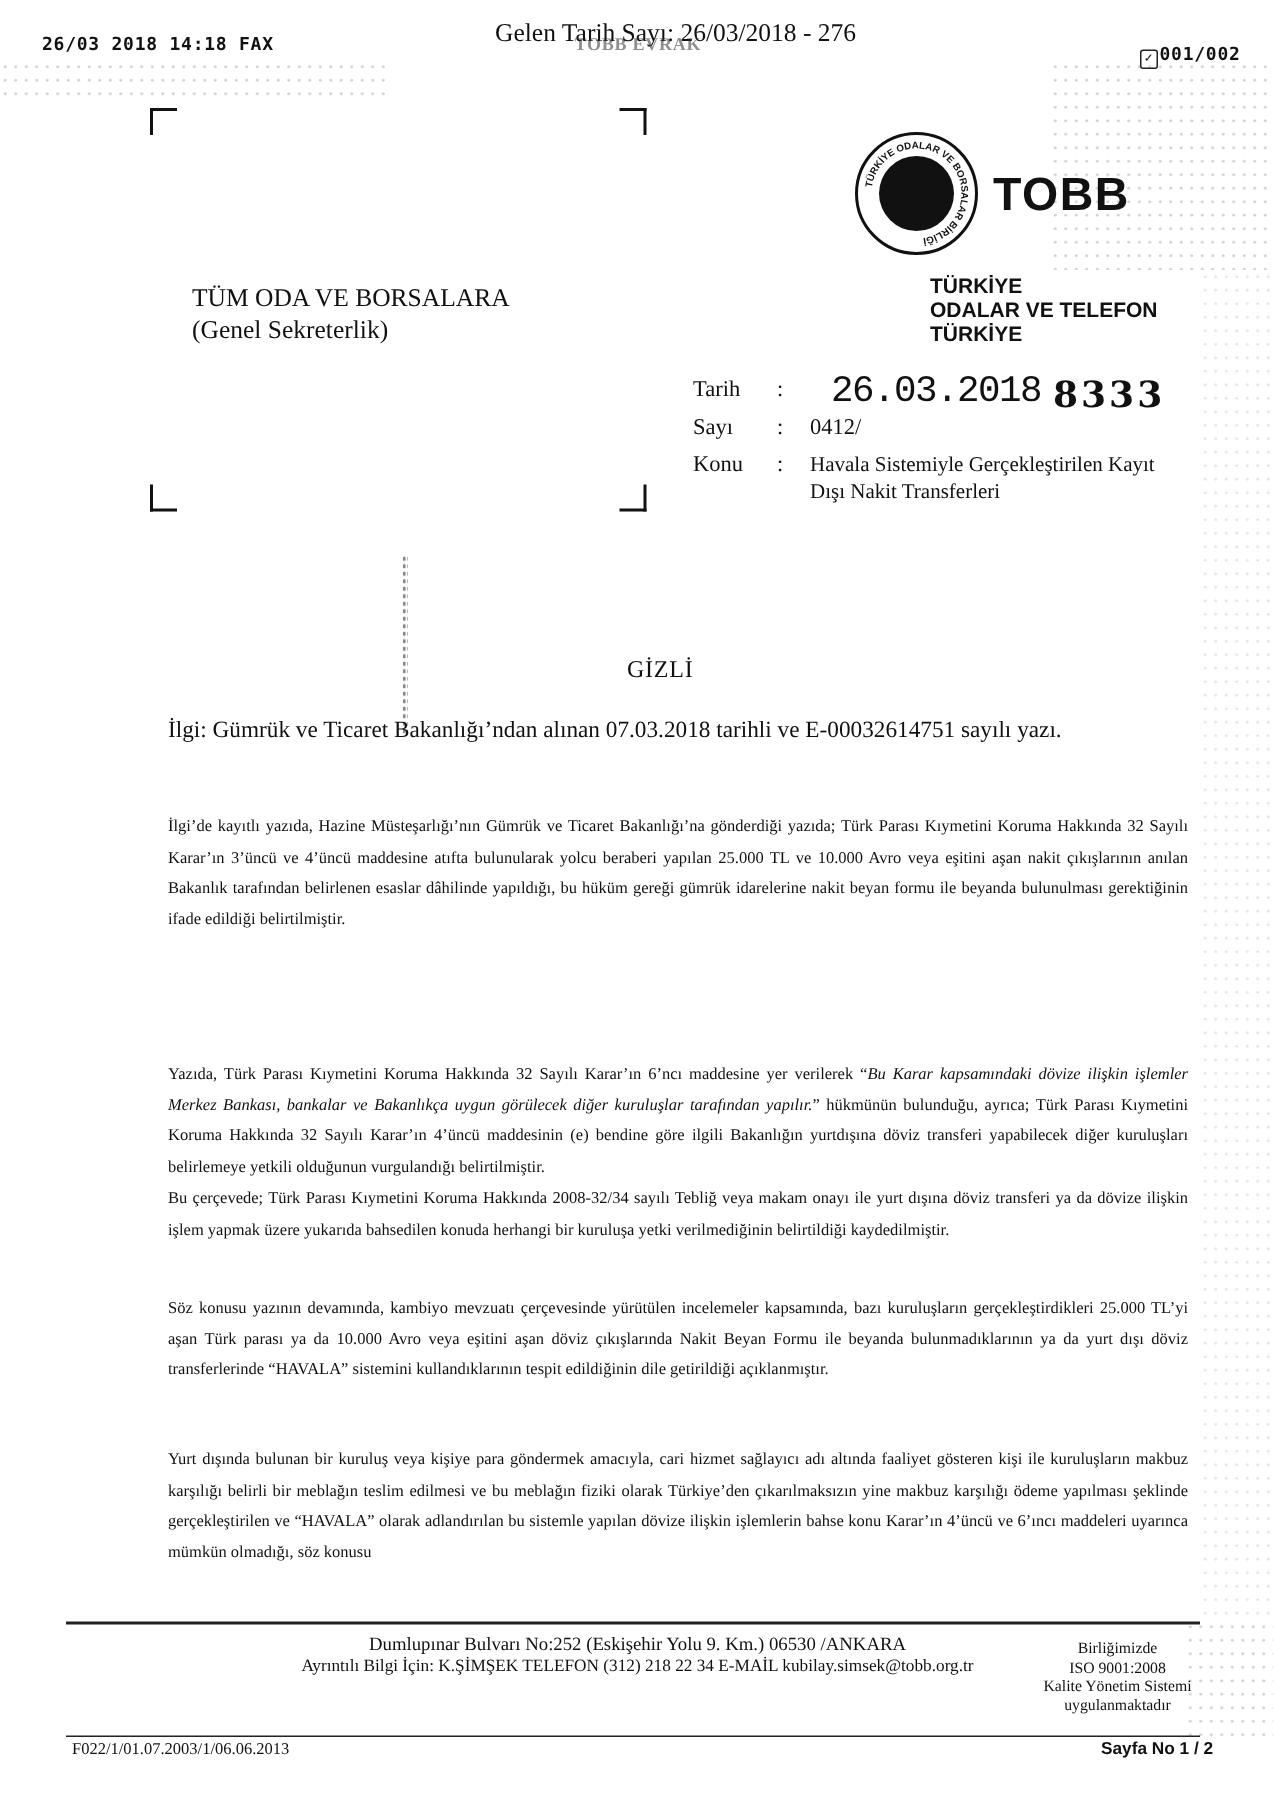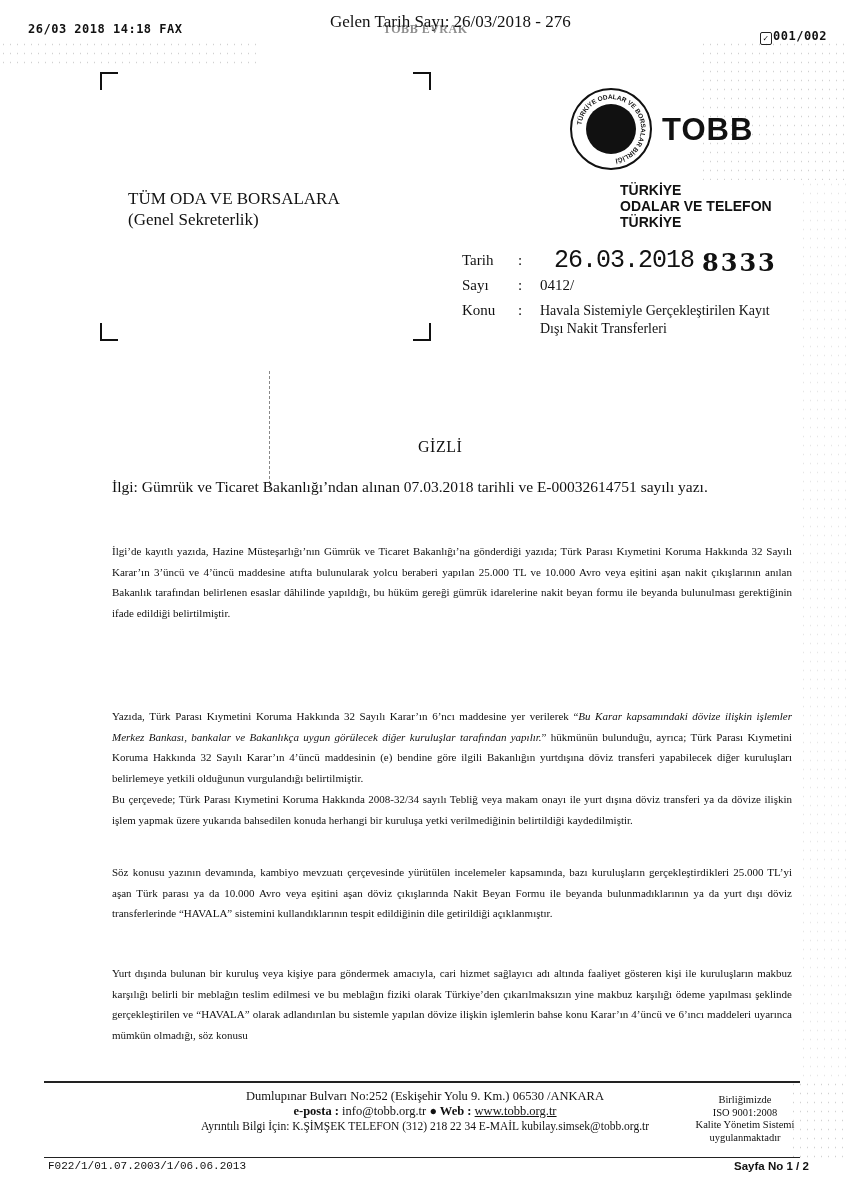--- a/index.html
+++ b/index.html
@@ -66,21 +66,21 @@
     .p5 { top: 963px; }
     .body-text i { font-style: italic; }
 
     .footer-line1 { top: 1081px; left: 44px; width: 756px; height: 0; border-top: 2px solid #222; }
     .footer-line2 { top: 1157px; left: 44px; width: 756px; height: 0; border-top: 1px solid #222; }
     .footer-addr { top: 1089px; left: 190px; width: 470px; text-align: center; font-size: 12.5px; line-height: 15px; }
     .footer-addr .b { font-weight: bold; }
     .footer-addr .small { font-size: 11.5px; }
     .footer-addr a { color: #111; text-decoration: underline; }
     .footer-iso { top: 1094px; left: 683px; width: 124px; text-align: center; font-size: 10.5px; line-height: 12.5px; }
-    .footer-code { top: 1160px; left: 48px; font-family: Liberation Mono, monospace; font-size: 11px; }
+    .footer-code { top: 1160px; left: 48px; font-family: Liberation Serif, serif; font-size: 11px; }
     .footer-page { top: 1160px; left: 734px; font-family: "Liberation Sans", "DejaVu Sans", sans-serif; font-weight: bold; font-size: 11.5px; }
 
     .noise { background-image: radial-gradient(#999 0.7px, transparent 0.8px); background-size: 7px 9px; opacity: 0.45; }
   </style>
 </head>
 <body>
 
 <div class="abs noise" style="top:40px;left:0;width:260px;height:30px;"></div>
 <div class="abs noise" style="top:40px;left:700px;width:149px;height:140px;"></div>
 <div class="abs noise" style="top:180px;left:800px;width:49px;height:900px;opacity:0.25;"></div>
@@ -156,27 +156,20 @@
 <div class="abs body-text p4">
   <p>Söz konusu yazının devamında, kambiyo mevzuatı çerçevesinde yürütülen incelemeler kapsamında, bazı kuruluşların gerçekleştirdikleri 25.000 TL’yi aşan Türk parası ya da 10.000 Avro veya eşitini aşan döviz çıkışlarında Nakit Beyan Formu ile beyanda bulunmadıklarının ya da yurt dışı döviz transferlerinde “HAVALA” sistemini kullandıklarının tespit edildiğinin dile getirildiği açıklanmıştır.</p>
 </div>
 <div class="abs body-text p5">
   <p>Yurt dışında bulunan bir kuruluş veya kişiye para göndermek amacıyla, cari hizmet sağlayıcı adı altında faaliyet gösteren kişi ile kuruluşların makbuz karşılığı belirli bir meblağın teslim edilmesi ve bu meblağın fiziki olarak Türkiye’den çıkarılmaksızın yine makbuz karşılığı ödeme yapılması şeklinde gerçekleştirilen ve “HAVALA” olarak adlandırılan bu sistemle yapılan dövize ilişkin işlemlerin bahse konu Karar’ın 4’üncü ve 6’ıncı maddeleri uyarınca mümkün olmadığı, söz konusu</p>
 </div>
 
 <div class="abs footer-line1"></div>
 <div class="abs footer-addr">
   <div>Dumlupınar Bulvarı No:252 (Eskişehir Yolu 9. Km.) 06530 /ANKARA</div>
-  <div class="b">
-    <span>e-posta :</span>
-    <span style="font-weight:normal">info@tobb.org.tr</span>
-    <span>●</span>
-    <span>Web :</span>
-    <a style="font-weight:normal">www.tobb.org.tr</a>
-  </div>
   <div class="small">Ayrıntılı Bilgi İçin:  K.ŞİMŞEK  TELEFON (312) 218 22 34 E-MAİL kubilay.simsek@tobb.org.tr</div>
 </div>
 <div class="abs footer-iso">
   <div>Birliğimizde</div>
   <div>ISO 9001:2008</div>
   <div>Kalite Yönetim Sistemi</div>
   <div>uygulanmaktadır</div>
 </div>
 <div class="abs footer-line2"></div>
 <div class="abs footer-code">F022/1/01.07.2003/1/06.06.2013</div>

